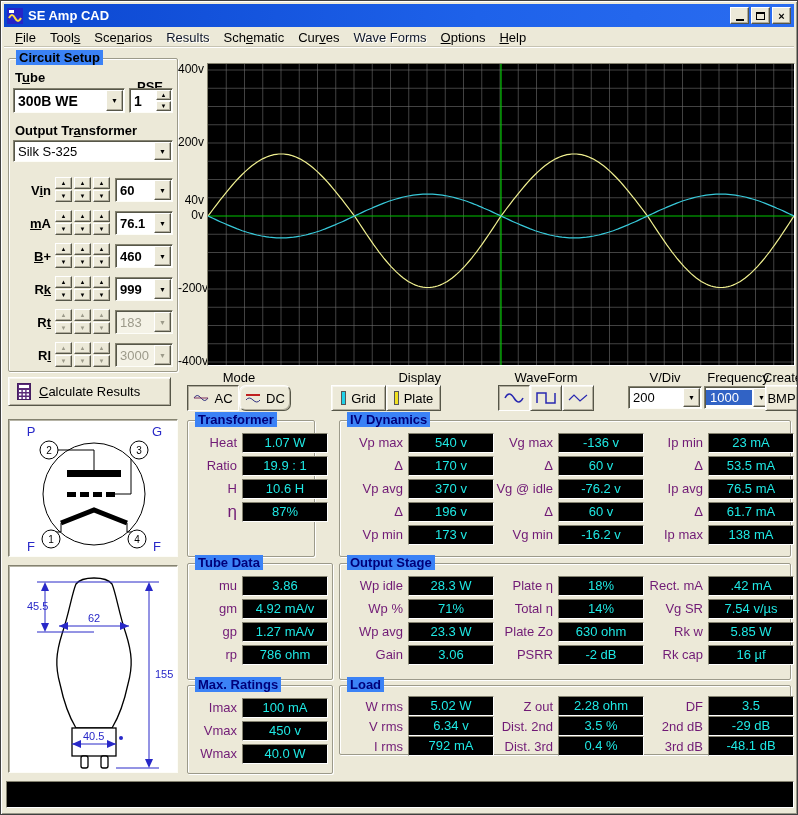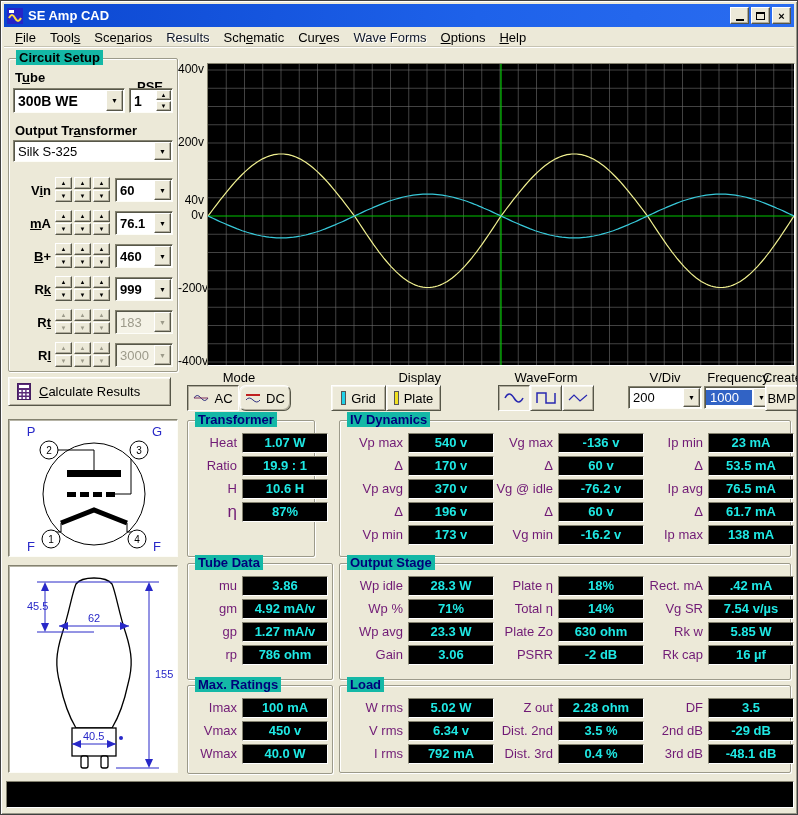--- a/index.html
+++ b/index.html
@@ -16,28 +16,28 @@
   .glyph-min{display:block;width:8px;height:2px;background:#000;margin-top:8px;}
   .glyph-max{display:block;width:9px;height:8px;border:1px solid #000;border-top-width:2px;}
   
   #menubar{position:absolute;left:3px;top:26px;right:3px;height:21px;display:flex;align-items:center;
     padding-left:4px;border-bottom:1px solid #fff;box-shadow:0 -1px 0 #c6c3b2 inset;font-size:13px;}
   .menu-item{padding:12px 7px;color:#000;}
   .menu-item.disabled{color:#0f172a;text-shadow:1px 1px 0 #fff;}
   
   .groupbox{position:absolute;border:1px solid #9c9a8a;border-radius:2px;
     box-shadow:inset 1px 1px 0 #fff, 1px 1px 0 #fff;}
-  .group-title{position:absolute;top:-9px;left:7px;background:#14b8a6;padding:0 3px;
+  .group-title{position:absolute;top:-9px;left:7px;background:#3b82f6;padding:0 3px;
     font-size:13px;font-weight:bold;color:#00007a;white-space:nowrap;}
   .group-title.black{color:#000;}
   .raised{background:#ECE9D8;border:1px solid;border-color:#fff #565648 #565648 #fff;
     box-shadow:inset 1px 1px 0 #f8f6ee,inset -1px -1px 0 #b0ac9c;}
   .pressed{background:#ECE9D8;border:1px solid;border-color:#565648 #fff #fff #565648;
     box-shadow:inset 1px 1px 0 #b0ac9c;}
-  .val{background:#000;color:#1fe8e4;font-weight:bold;font-size:13px;text-align:center;
+  .val{background:#000;color:#1fe8e4;font-weight:normal;font-size:13px;text-align:center;
     border:1px solid;border-color:#848270 #fff #fff #848270;padding:1px 2px;white-space:nowrap;}
   
   .flabel{position:absolute;font-size:13px;font-weight:bold;color:#000;white-space:nowrap;}
   .combo{position:absolute;background:#fff;border:1px solid;border-color:#848270 #fdfdf8 #fdfdf8 #848270;
     box-shadow:inset 1px 1px 0 #565648;display:flex;align-items:center;}
   .combo .cval{flex:1;padding:0 4px;font-size:13px;color:#000;overflow:hidden;white-space:nowrap;}
   .combo .cval.big{font-weight:bold;font-size:14px;}
   .combo-btn{width:17px;align-self:stretch;margin:1px;background:#ECE9D8;border:1px solid;
     border-color:#fff #565648 #565648 #fff;box-shadow:inset -1px -1px 0 #b0ac9c;
     display:flex;align-items:center;justify-content:center;font-size:7px;color:#000;padding:0;}
@@ -666,21 +666,21 @@
             <span class="kl">Vmax</span>
             <div class="val kv-val">450 v</div>
           </div>
           <div class="kv">
             <span class="kl">Wmax</span>
             <div class="val kv-val">40.0 W</div>
           </div>
         </div>
       </div>
   </div>
-  <div class="groupbox" style="left:338px;top:684px;width:452px;height:88px;">
+  <div class="groupbox" style="left:338px;top:684px;width:452px;height:70px;">
     <span class="group-title">Load</span>
     <div class="panel-body">
         <div class="pcol">
           <div class="kv">
             <span class="kl">W rms</span>
             <div class="val kv-val">5.02 W</div>
           </div>
           <div class="kv">
             <span class="kl">V rms</span>
             <div class="val kv-val">6.34 v</div>

